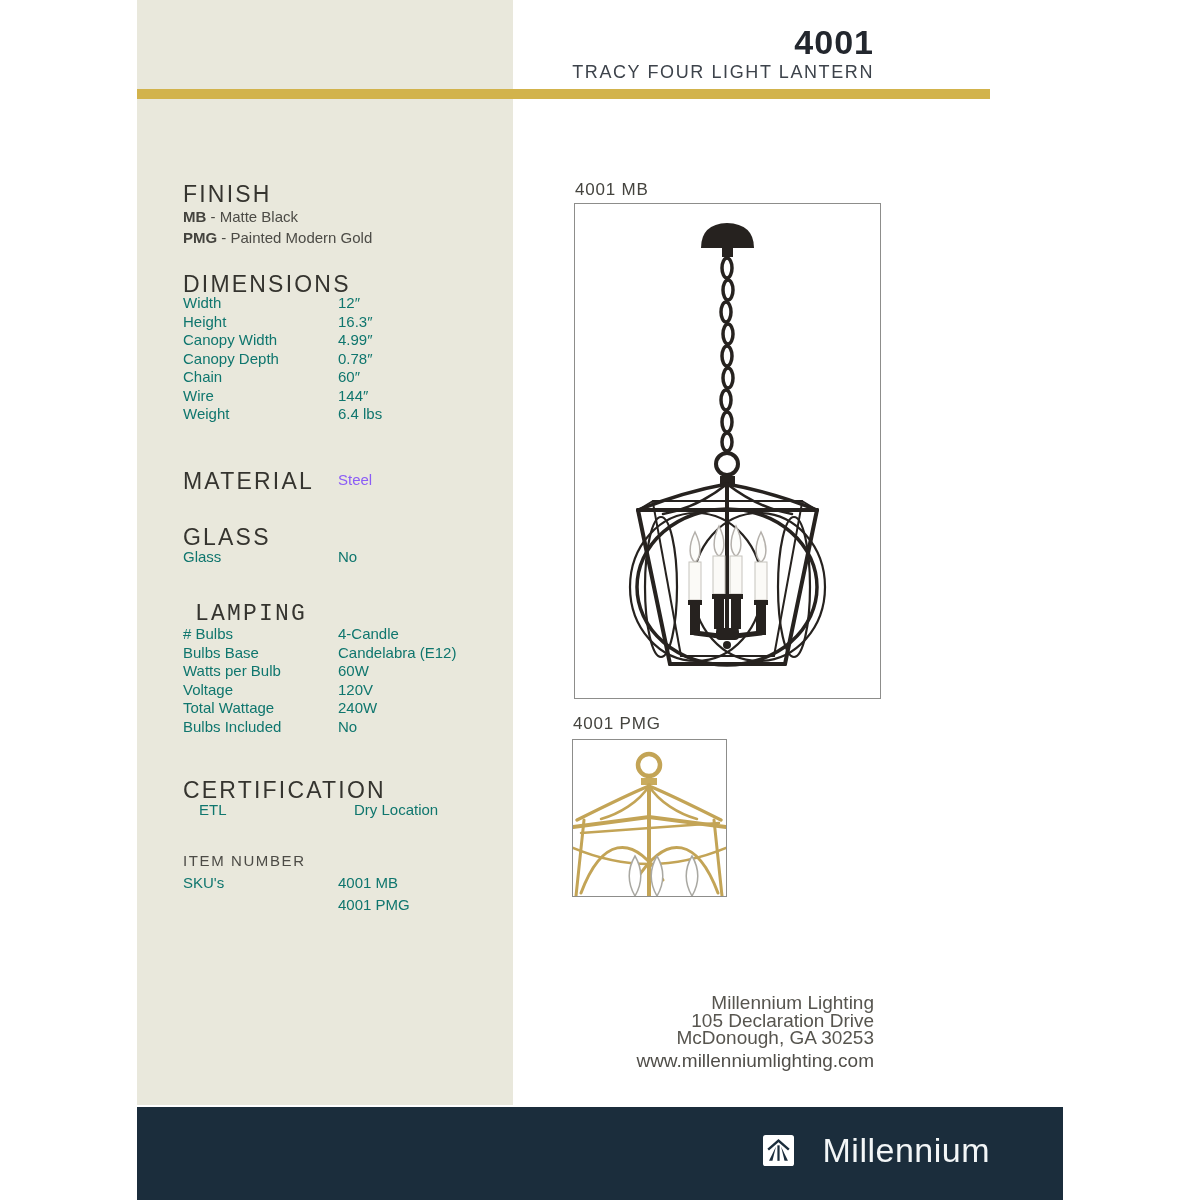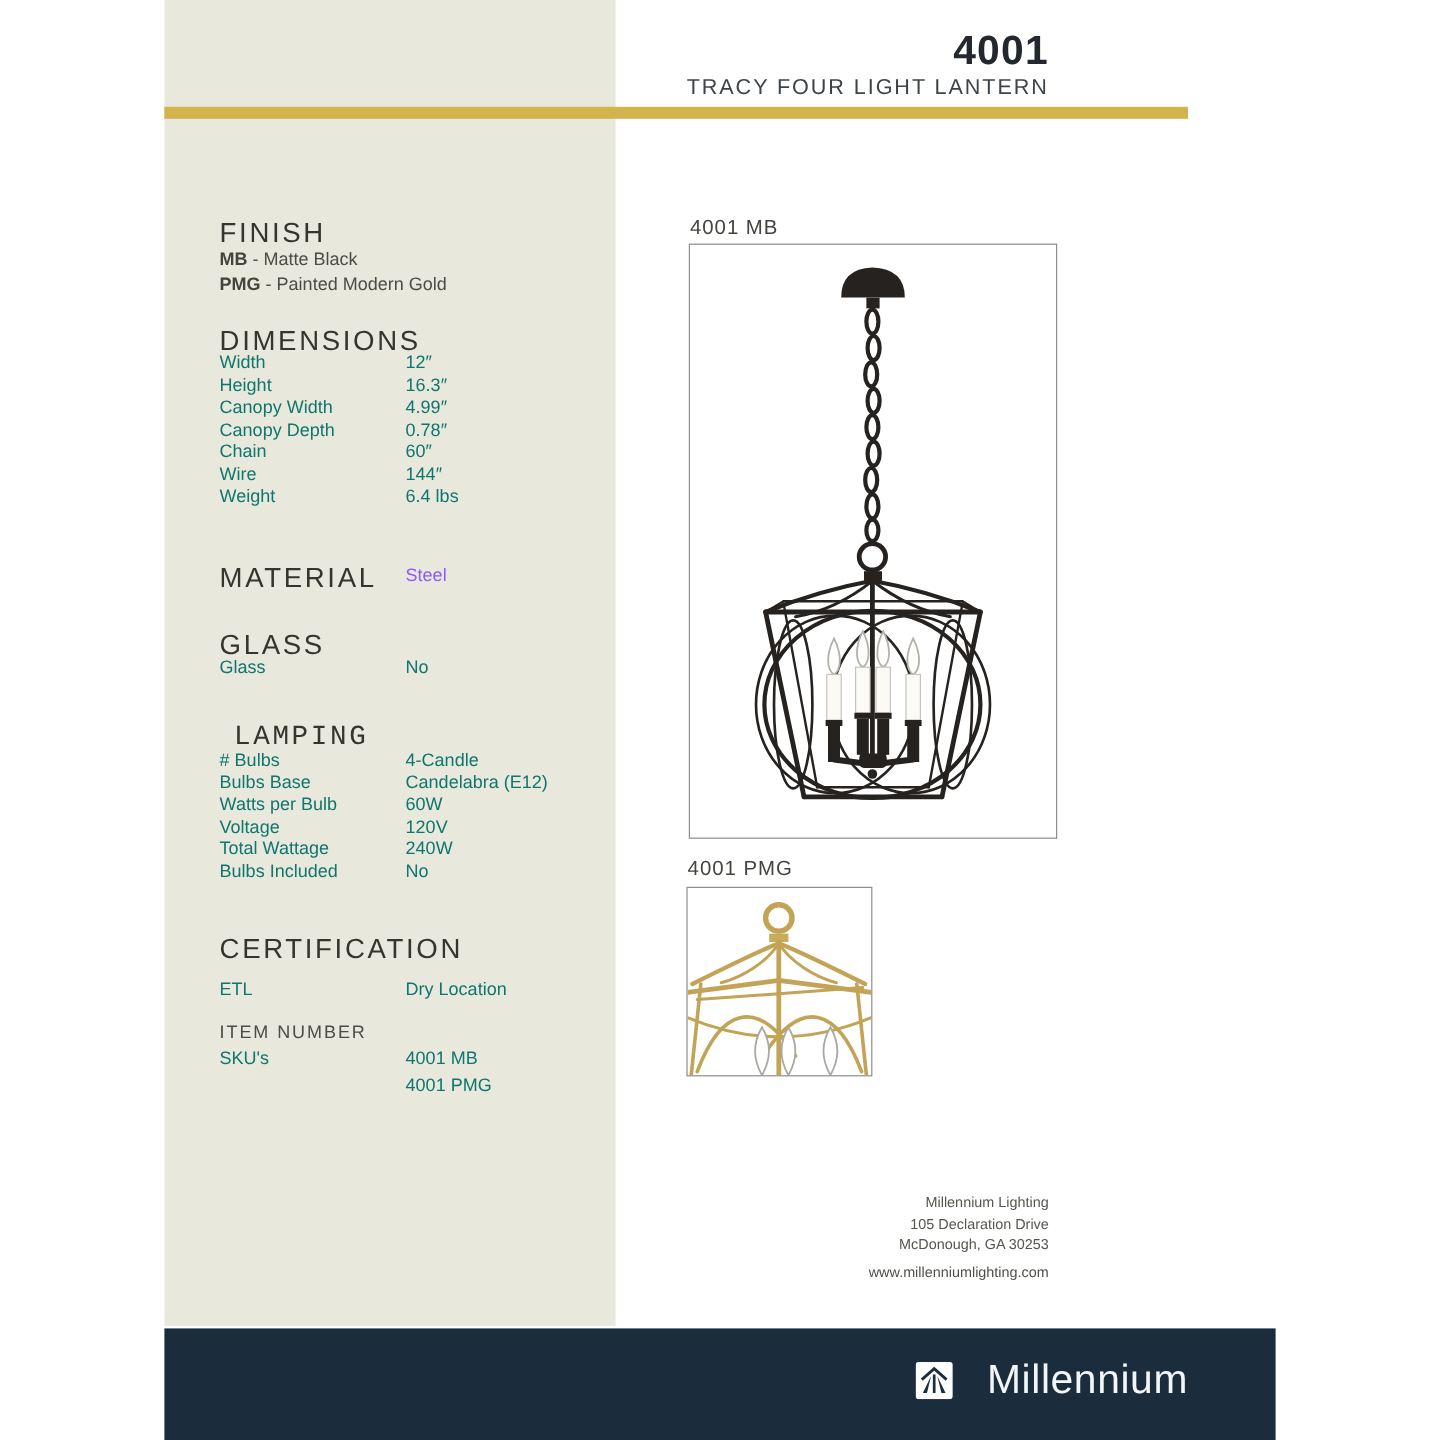--- a/index.html
+++ b/index.html
@@ -19,21 +19,21 @@
   .spec-line b { font-weight:700; color:#44433e; }
   .spec-rows { position:absolute; }
   .spec-row { display:flex; font-size:15px; line-height:18.5px; color:#0f766e; }
   .spec-row .lbl { width:155px; flex:none; }
   .spec-row .val { flex:1; }
   .inline-val { position:absolute; font-size:15px; color:#8b5cf6; }
 
   .img-caption { position:absolute; font-size:17px; letter-spacing:0.8px; color:#45443f; }
   .img-box { position:absolute; background:#ffffff; border:1px solid #8d8d8b; overflow:hidden; }
 
-  .contact { position:absolute; right:210px; top:994px; text-align:right; color:#57554f; font-size:12px; line-height:17.5px; }
+  .contact { position:absolute; right:210px; top:994px; text-align:right; color:#57554f; font-size:19px; line-height:17.5px; }
   .contact .website { margin-top:5px; color:#504e49; text-decoration:none; display:inline-block; }
 
   .footer { position:absolute; left:137px; top:1107px; width:926px; height:93px; background:#1b2d3c; }
   .tagline { position:absolute; left:43px; top:28px; font-size:26px; letter-spacing:0.8px; color:#ccd4d9; font-weight:400; }
   .brand { position:absolute; right:73px; top:24px; display:flex; align-items:center; gap:29px; }
   .brand .wordmark { font-size:34px; color:#f3f6f7; font-weight:400; letter-spacing:0.5px; }
 </style>
 </head>
 <body>
 
@@ -116,21 +116,21 @@
         <span class="lbl">Total Wattage</span>
         <span class="val">240W</span>
       </div>
     <div class="spec-row">
         <span class="lbl">Bulbs Included</span>
         <span class="val">No</span>
       </div>
   </div>
 
   <div class="sec-heading" style="left:183px; top:777px;">CERTIFICATION</div>
-  <div class="spec-rows" style="left:183px; top:801px; width:312px;margin-top:15px;">
+  <div class="spec-rows" style="left:199px; top:801px; width:312px;">
     <div class="spec-row">
         <span class="lbl">ETL</span>
         <span class="val">Dry Location</span>
       </div>
   </div>
 
   <div class="sec-subheading" style="left:183px; top:852px;">ITEM NUMBER</div>
   <div class="spec-rows" style="left:183px; top:874px; width:312px;">
     <div class="spec-row">
         <span class="lbl">SKU's</span>

